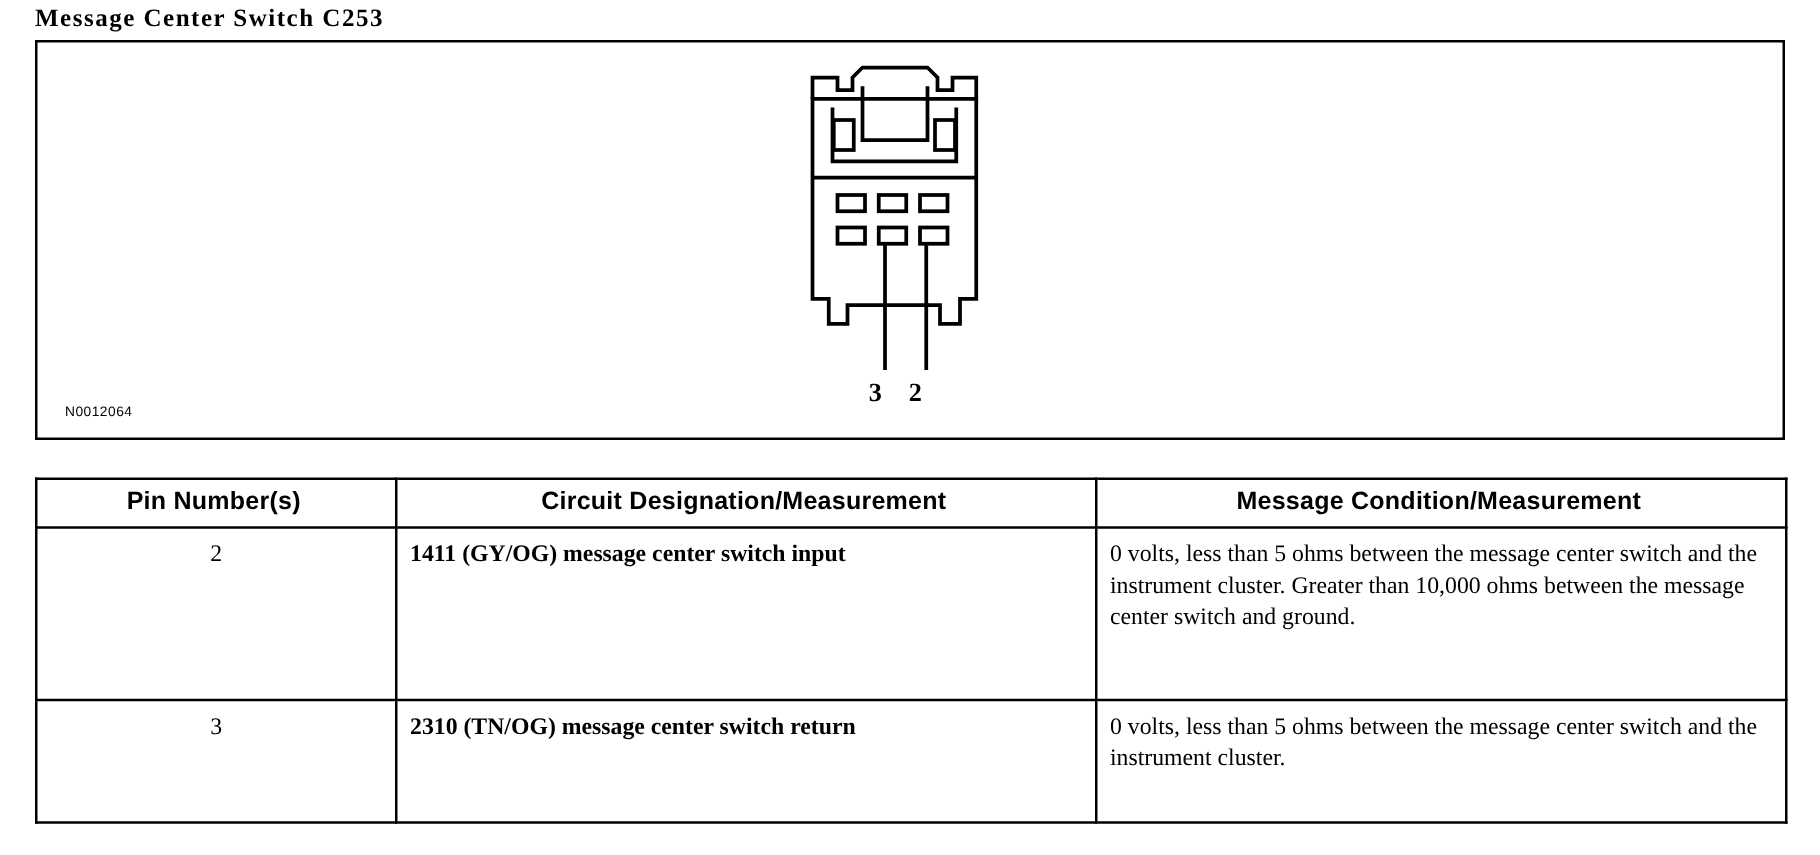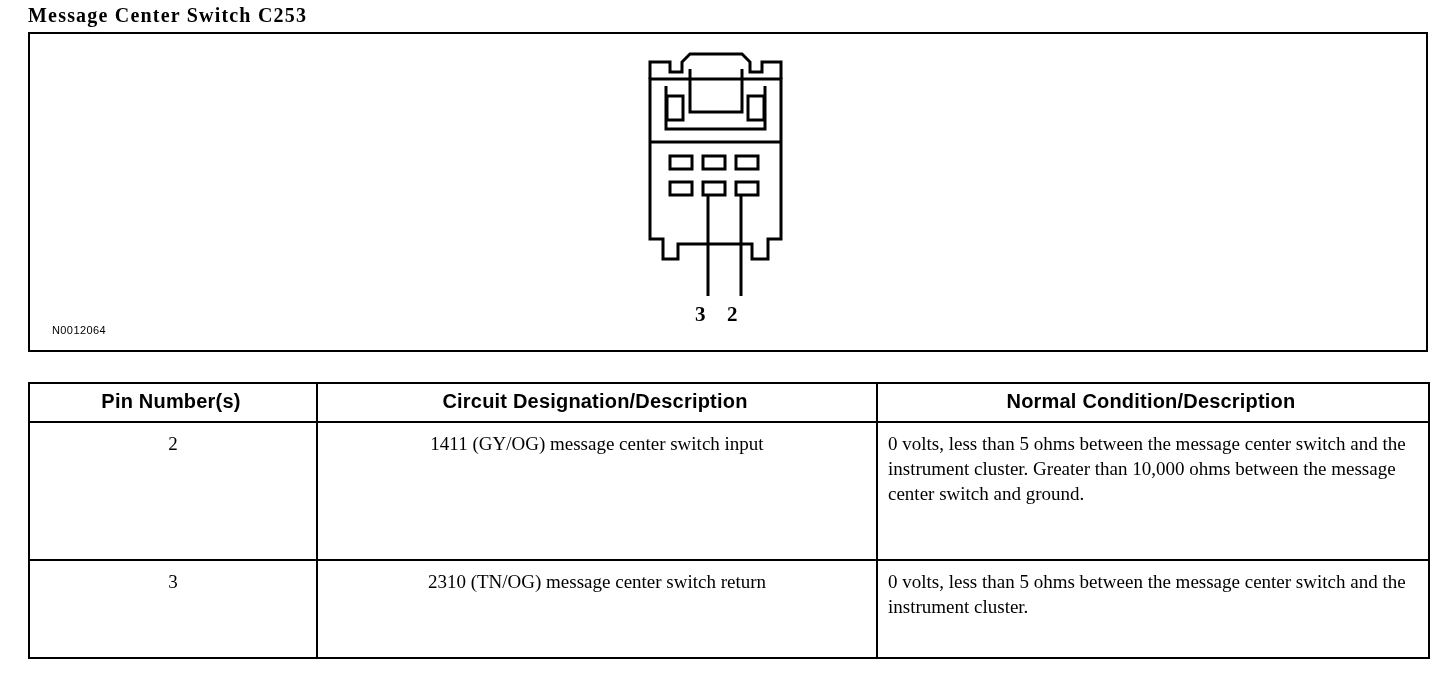--- a/index.html
+++ b/index.html
@@ -90,22 +90,23 @@
     font-family: "Liberation Serif", serif;
     font-size: 19px;
     padding: 8px 10px 10px 10px;
     line-height: 1.32;
   }
   td.pin-col {
     text-align: center;
     width: 288px;
   }
   td.circuit-col {
-    text-align: center;
+    text-align: left;
     width: 560px;
+    font-weight: bold;
   }
   td.normal-col {
     text-align: left;
     margin-left: 32px;
   }
   col.c1 { width: 288px; }
   col.c2 { width: 560px; }
   col.c3 { width: 552px; }
   tr.row-2 td { height: 138px; }
   tr.row-3 td { height: 98px; }
@@ -169,22 +170,22 @@
 
   <table class="pintable">
     <colgroup>
       <col class="c1">
       <col class="c2">
       <col class="c3">
     </colgroup>
     <thead>
       <tr>
         <th>Pin Number(s)</th>
-        <th>Circuit Designation/Description</th>
-        <th>Normal Condition/Description</th>
+        <th>Circuit Designation/Measurement</th>
+        <th>Message Condition/Measurement</th>
       </tr>
     </thead>
     <tbody>
       <tr class="row-2">
         <td class="pin-col">2</td>
         <td class="circuit-col">1411 (GY/OG) message center switch input</td>
         <td class="normal-col">0 volts, less than 5 ohms between the message center switch and the instrument cluster. Greater than 10,000 ohms between the message center switch and ground.</td>
       </tr>
       <tr class="row-3">
         <td class="pin-col">3</td>

